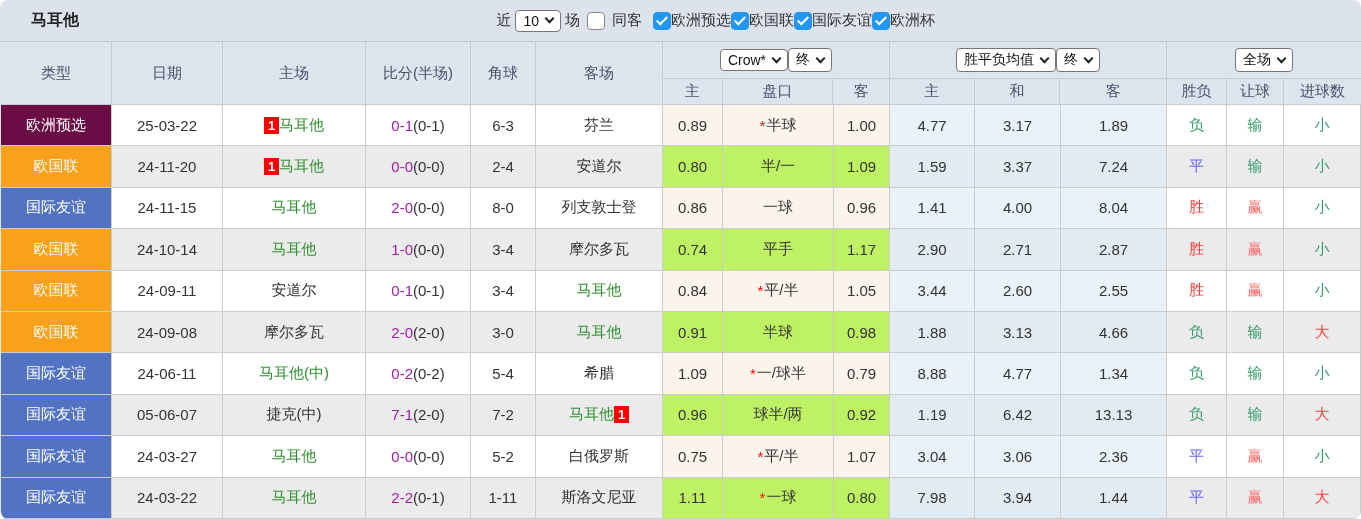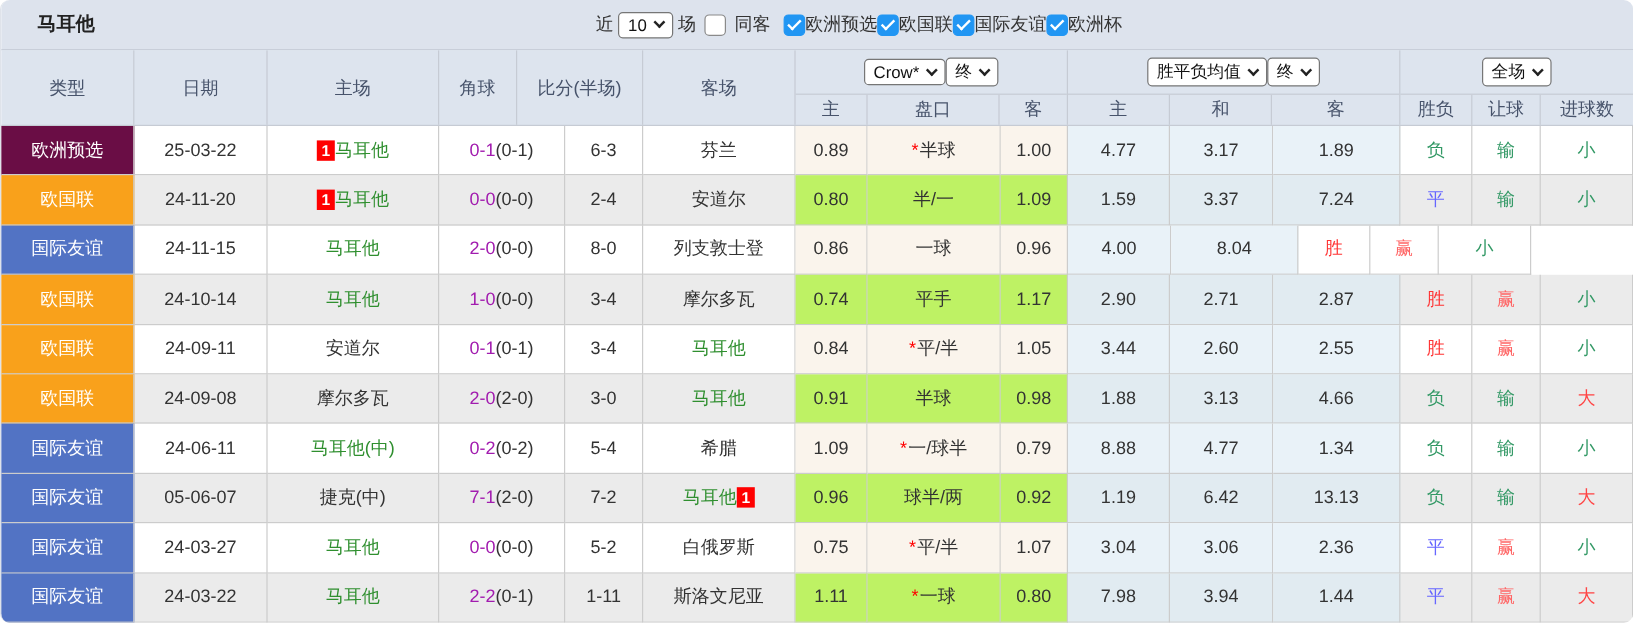--- a/index.html
+++ b/index.html
@@ -86,22 +86,22 @@
             <span>欧洲杯</span>
           </span>
         </span>
     </div>
   </div>
 
   <div class="thead">
     <div class="hcell w-type">类型</div>
     <div class="hcell w-date">日期</div>
     <div class="hcell w-home">主场</div>
+    <div class="hcell w-score">比分(半场)</div>
     <div class="hcell w-corner">角球</div>
-    <div class="hcell w-score">比分(半场)</div>
     <div class="hcell w-away">客场</div>
 
     <div class="hgroup" style="width:227px">
       <div class="hgroup-top">
         <span class="sel">
           <span>Crow*</span>
           <span class="chev"></span>
         </span>
         <span class="sel">
           <span>终</span>
@@ -218,20 +218,21 @@
     </div>
     <div class="tcell w-corner">8-0</div>
     <div class="tcell w-away">
       <span>列支敦士登</span>
     </div>
     <div class="tcell w-o1 c-o1">0.86</div>
     <div class="tcell w-pan c-pan">
       <span>一球</span>
     </div>
     <div class="tcell w-o2 c-o2">0.96</div>
+    <div class="tcell w-a1 c-a1">1.41</div>
     <div class="tcell w-a2 c-a2">4.00</div>
     <div class="tcell w-a3 c-a3">8.04</div>
     <div class="tcell w-r1 c-res" style="color: rgb(255, 51, 51);">胜</div>
     <div class="tcell w-r2 c-res" style="color: rgb(255, 102, 102);">赢</div>
     <div class="tcell w-r3 c-res" style="color: rgb(51, 153, 102);">小</div>
   </div>
 
   <div class="trow alt">
     <div class="tcell w-type c-type" style="background: rgb(249, 161, 27);">欧国联</div>
     <div class="tcell w-date">24-10-14</div>

